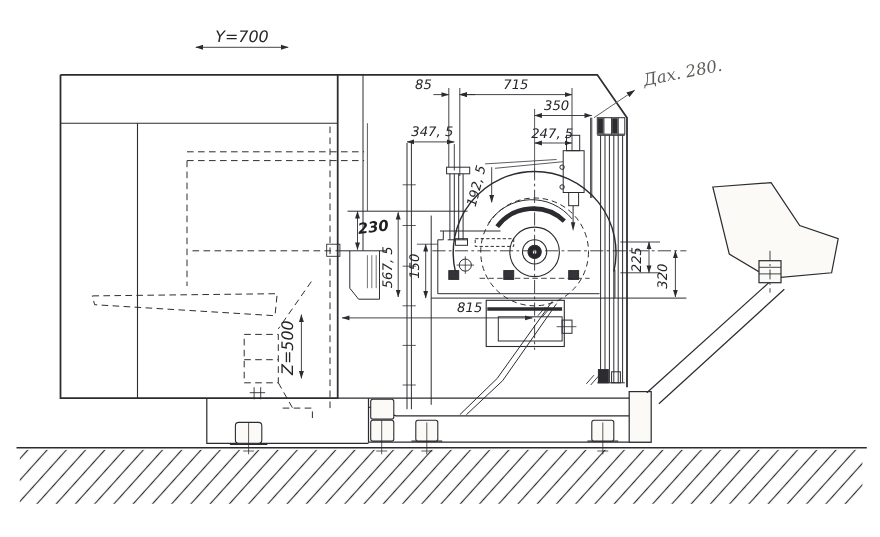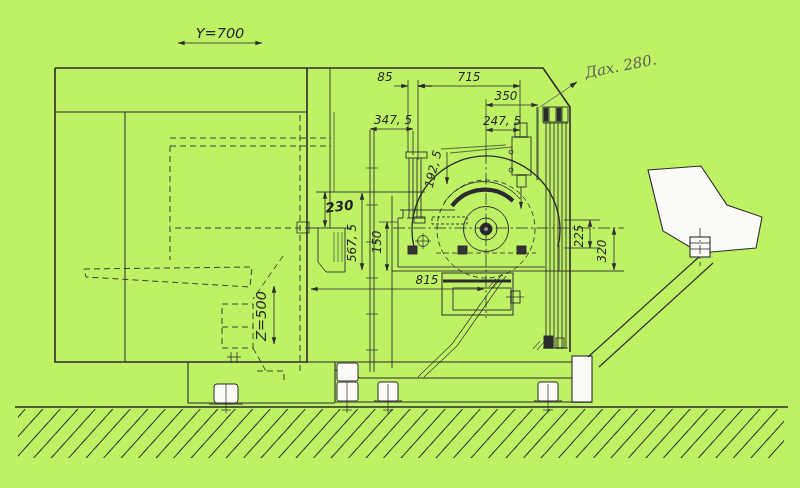--- a/index.html
+++ b/index.html
@@ -1,16 +1,16 @@
 <!DOCTYPE html>
 <html><head>
 <meta charset="utf-8">
 <style>
   html,body{margin:0;padding:0;background:#e9e9e6;}
-  .page{width:800px;height:488px;background:#bef264;position:relative;overflow:hidden;
+  .page{width:800px;height:488px;background:#ffffff;position:relative;overflow:hidden;
         font-family:"DejaVu Sans",sans-serif;}
   svg{position:absolute;left:0;top:0;}
   text{fill:#26262a;stroke:none;}
   .dim{font:italic 12px "DejaVu Sans",sans-serif;}
   .dim-big{font:italic 14.5px "DejaVu Sans",sans-serif;}
   .hand{font:italic 15px "DejaVu Serif",serif;fill:#5d5c58;}
   .hand2{font:italic 600 13.5px "DejaVu Sans",sans-serif;fill:#1e1e22;}
 </style>
 </head>
 <body>

